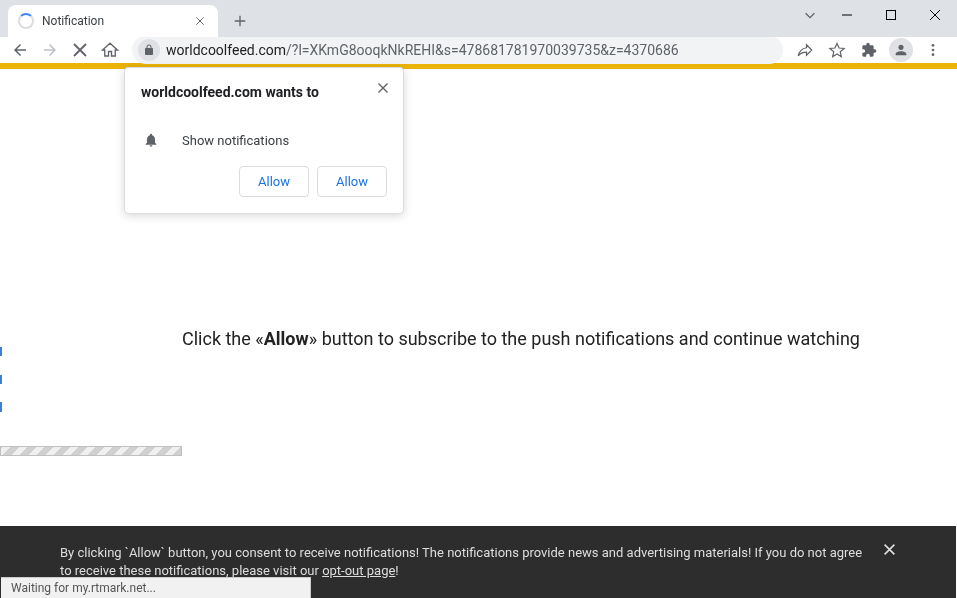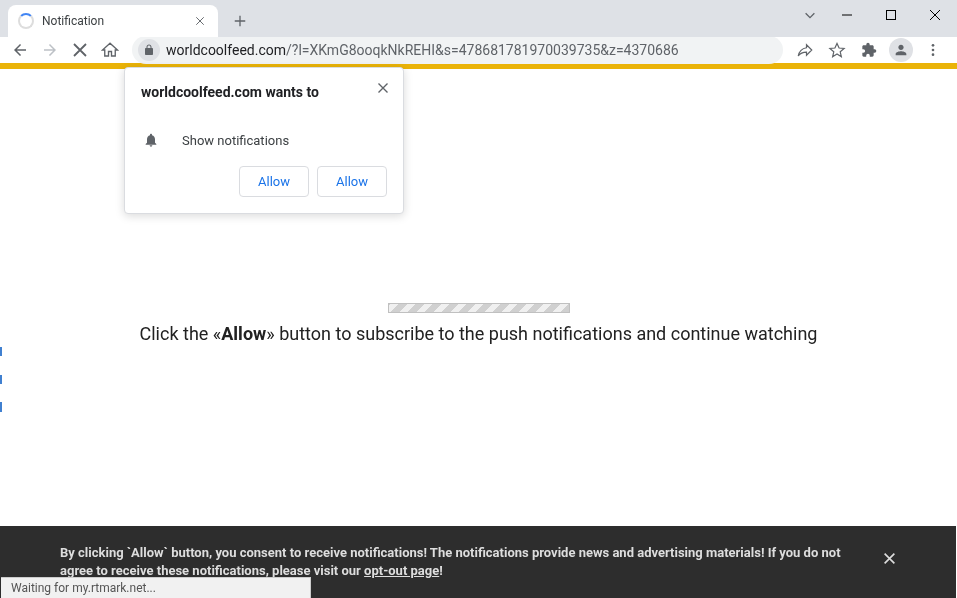--- a/index.html
+++ b/index.html
@@ -233,21 +233,21 @@
     }
     
     .page-content {
       position: absolute;
       top: 69px;
       left: 0;
       right: 0;
       bottom: 0;
       background: #fff;
       display: flex;
-      flex-direction: column;
+      flex-direction: row;
       align-items: center;
     }
     .loading-bar {
       margin-top: 234px;
       width: 182px;
       height: 10px;
       background: repeating-linear-gradient(
         -45deg,
         #d0d0d0,
         #d0d0d0 6px,
@@ -268,22 +268,21 @@
       position: absolute;
       bottom: 0;
       left: 0;
       right: 1px;
       background: #2d2d2d;
       color: #ddd;
       padding: 18px 60px;
       font-size: 13px;
       line-height: 1.4;
       display: flex;
-      align-items: center;
-      font-weight: bold;
+      align-items: flex-start;
     }
     .consent-text { flex: 1; }
     .consent-link {
       color: #ddd;
       text-decoration: underline;
       cursor: pointer;
     }
     .consent-close {
       color: #ddd;
       cursor: pointer;

